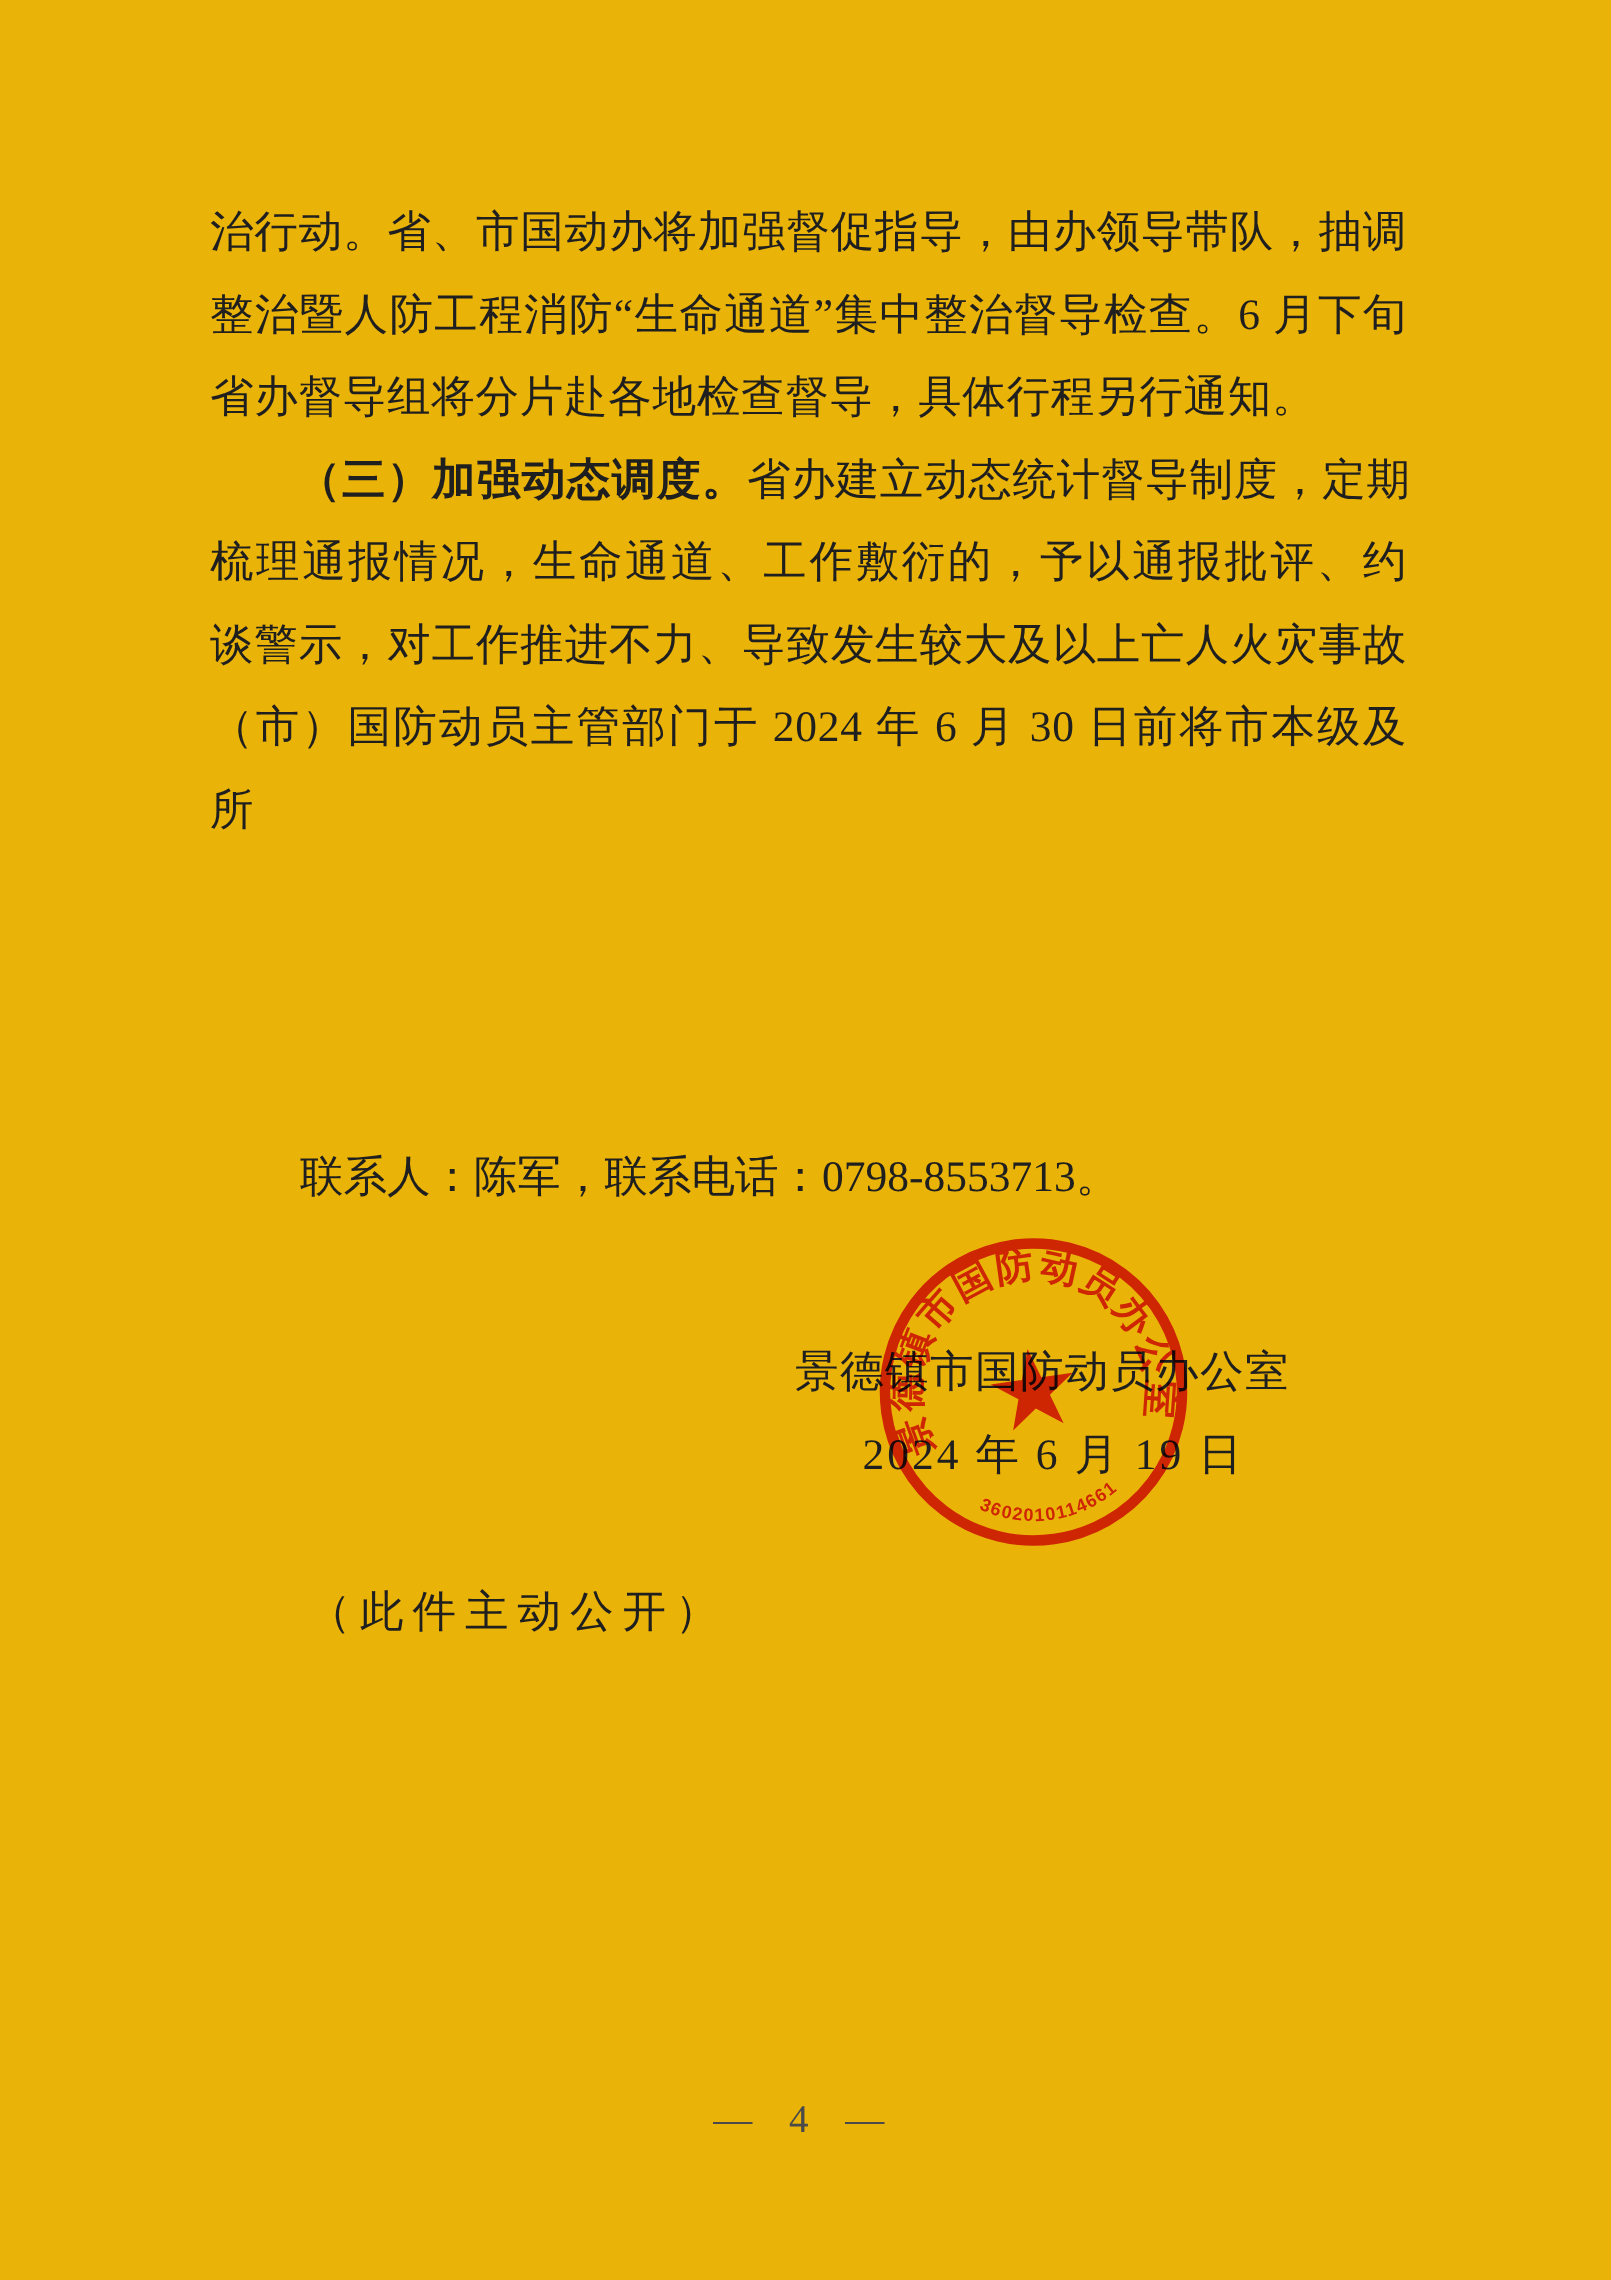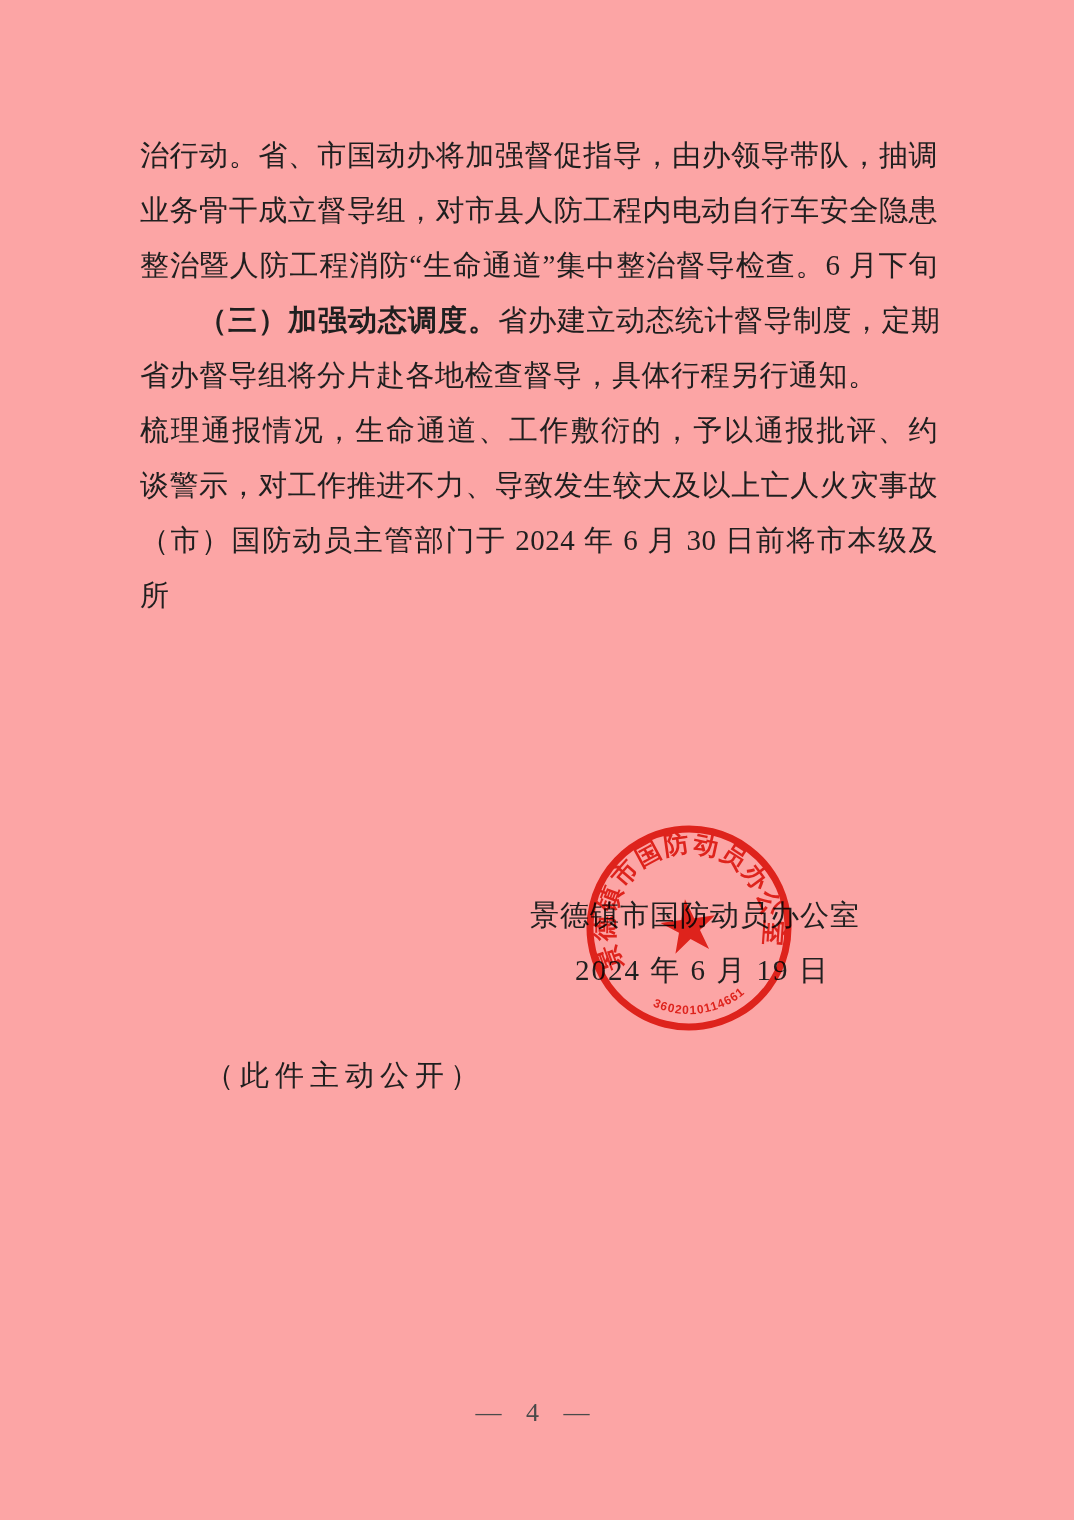--- a/index.html
+++ b/index.html
@@ -1,20 +1,20 @@
 <!DOCTYPE html>
 <html><head>
 <meta charset="utf-8">
 <style>
   html,body { margin:0; padding:0; background:#e8e8e8; }
   .page {
     position:relative;
     width:1074px; height:1520px;
     margin:0 auto;
-    background:#fca5a5;
+    background:#eab308;
     overflow:hidden;
     font-family:"Liberation Serif","DejaVu Serif",serif;
     color:#1f1f1f;
   }
   .body-text {
     position:absolute; left:140px; top:128px; width:798px;
     font-size:29px; line-height:55px;
     letter-spacing:0.5px;
   }
   .line { height:55px; white-space:nowrap; }
@@ -55,29 +55,29 @@
   }
   .seal-text { font-family:"Liberation Sans","DejaVu Sans",sans-serif; font-weight:700; }
 </style>
 </head>
 <body>
 
 <div class="page">
 
   <div class="body-text">
     <div class="line justify">治行动。省、市国动办将加强督促指导，由办领导带队，抽调</div>
-    <div class="line justify">业务骨干成立督导组，对市县人防工程内电动自行车安全隐患</div>
     <div class="line justify">整治暨人防工程消防“生命通道”集中整治督导检查。6 月下旬</div>
+    <div class="line">省办督导组将分片赴各地检查督导，具体行程另行通知。</div>
     <div class="line indent"><span class="lead-bold">（三）加强动态调度。</span><span>省办建立动态统计督导制度，定期</span></div>
-    <div class="line">省办督导组将分片赴各地检查督导，具体行程另行通知。</div>
     <div class="line justify">梳理通报情况，生命通道、工作敷衍的，予以通报批评、约</div>
     <div class="line justify">谈警示，对工作推进不力、导致发生较大及以上亡人火灾事故</div>
     <div class="line justify">（市）国防动员主管部门于 2024 年 6 月 30 日前将市本级及所</div>
   </div>
 
+  <div class="contact-line">联系人：陈军，联系电话：0798-8553713。</div>
 
   <div class="sign-office">景德镇市国防动员办公室</div>
   <div class="sign-date">2024 年 6 月 19 日</div>
 
   <div class="seal-wrap">
     <svg width="214" height="214" viewBox="0 0 214 214">
       <defs>
         <path id="sealTopArc" d="M 34.3 129.2 A 76 76 0 1 1 179.7 129.2" fill="none"></path>
         <path id="sealBottomArc" d="M 55.2 175.7 A 86 86 0 0 0 158.8 175.7" fill="none"></path>
       </defs>

